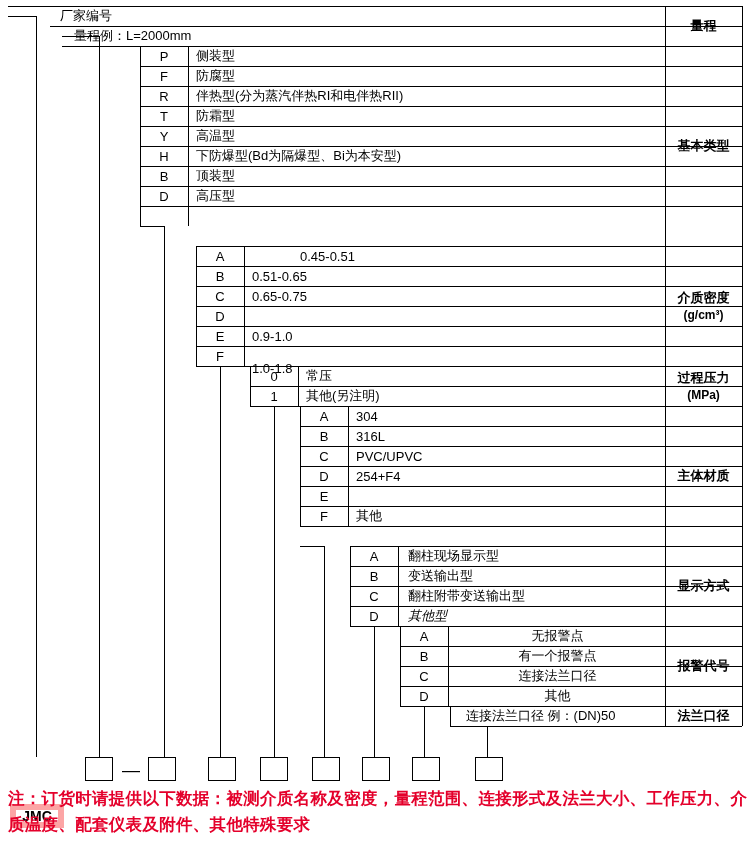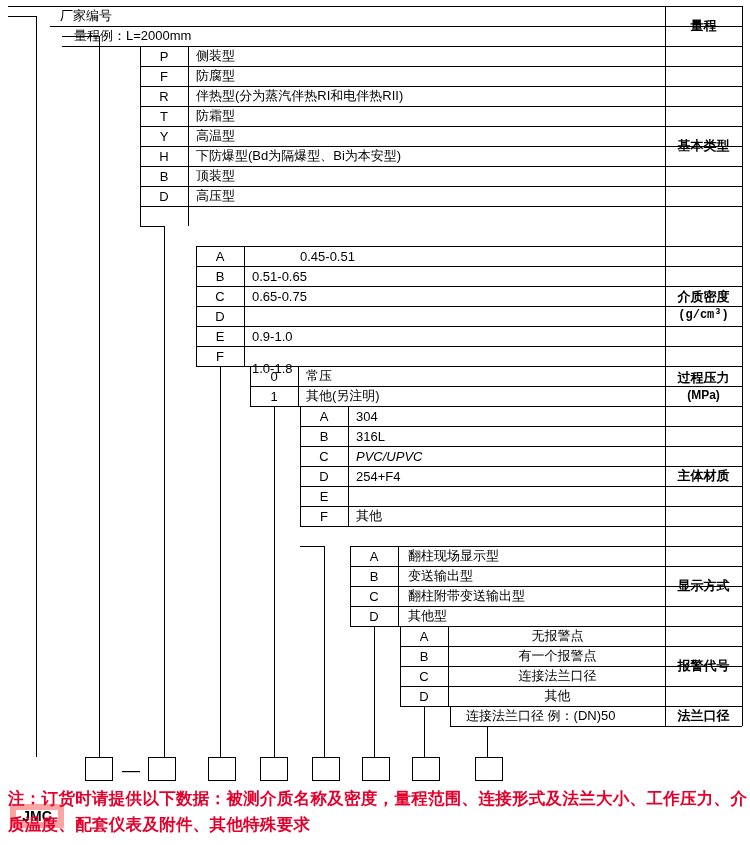--- a/index.html
+++ b/index.html
@@ -93,21 +93,21 @@
     <div class="line h" style="left: 250px; top: 406px; width: 492px;"></div>
     <div class="cell code" style="left: 300px; top: 406px; width: 48px; height: 20px;">A</div>
     <div class="cell desc" style="left: 348px; top: 406px; width: 320px; height: 20px;">304</div>
     <div class="line h" style="left: 300px; top: 406px; width: 442px;"></div>
     <div class="line h" style="left: 300px; top: 426px; width: 442px;"></div>
     <div class="cell code" style="left: 300px; top: 426px; width: 48px; height: 20px;">B</div>
     <div class="cell desc" style="left: 348px; top: 426px; width: 320px; height: 20px;">316L</div>
     <div class="line h" style="left: 300px; top: 426px; width: 442px;"></div>
     <div class="line h" style="left: 300px; top: 446px; width: 442px;"></div>
     <div class="cell code" style="left: 300px; top: 446px; width: 48px; height: 20px;">C</div>
-    <div class="cell desc" style="left: 348px; top: 446px; width: 320px; height: 20px; font-style: italic;">PVC/UPVC</div>
+    <div class="cell desc" style="left: 348px; top: 446px; width: 320px; height: 20px;">PVC/UPVC</div>
     <div class="line h" style="left: 300px; top: 446px; width: 442px;"></div>
     <div class="line h" style="left: 300px; top: 466px; width: 442px;"></div>
     <div class="cell code" style="left: 300px; top: 466px; width: 48px; height: 20px;">D</div>
     <div class="cell desc" style="left: 348px; top: 466px; width: 320px; height: 20px;">254+F4</div>
     <div class="line h" style="left: 300px; top: 466px; width: 442px;"></div>
     <div class="line h" style="left: 300px; top: 486px; width: 442px;"></div>
     <div class="cell code" style="left: 300px; top: 486px; width: 48px; height: 20px;">E</div>
     <div class="line h" style="left: 300px; top: 486px; width: 442px;"></div>
     <div class="line h" style="left: 300px; top: 506px; width: 442px;"></div>
     <div class="cell code" style="left: 300px; top: 506px; width: 48px; height: 20px;">F</div>
@@ -120,21 +120,21 @@
     <div class="line h" style="left: 350px; top: 566px; width: 392px;"></div>
     <div class="cell code" style="left: 350px; top: 566px; width: 48px; height: 20px;">B</div>
     <div class="cell desc" style="left: 400px; top: 566px; width: 265px; height: 20px;">变送输出型</div>
     <div class="line h" style="left: 350px; top: 566px; width: 392px;"></div>
     <div class="line h" style="left: 350px; top: 586px; width: 392px;"></div>
     <div class="cell code" style="left: 350px; top: 586px; width: 48px; height: 20px;">C</div>
     <div class="cell desc" style="left: 400px; top: 586px; width: 265px; height: 20px;">翻柱附带变送输出型</div>
     <div class="line h" style="left: 350px; top: 586px; width: 392px;"></div>
     <div class="line h" style="left: 350px; top: 606px; width: 392px;"></div>
     <div class="cell code" style="left: 350px; top: 606px; width: 48px; height: 20px;">D</div>
-    <div class="cell desc" style="left: 400px; top: 606px; width: 265px; height: 20px;">其他型</div>
+    <div class="cell desc" style="left: 400px; top: 606px; width: 265px; height: 20px; font-style: italic;">其他型</div>
     <div class="line h" style="left: 350px; top: 606px; width: 392px;"></div>
     <div class="line h" style="left: 350px; top: 626px; width: 392px;"></div>
     <div class="cell code" style="left: 400px; top: 626px; width: 48px; height: 20px;">A</div>
     <div class="cell desc" style="left: 450px; top: 626px; width: 215px; height: 20px; justify-content: center; padding-left: 0px;">无报警点</div>
     <div class="line h" style="left: 400px; top: 626px; width: 342px;"></div>
     <div class="line h" style="left: 400px; top: 646px; width: 342px;"></div>
     <div class="cell code" style="left: 400px; top: 646px; width: 48px; height: 20px;">B</div>
     <div class="cell desc" style="left: 450px; top: 646px; width: 215px; height: 20px; justify-content: center; padding-left: 0px;">有一个报警点</div>
     <div class="line h" style="left: 400px; top: 646px; width: 342px;"></div>
     <div class="line h" style="left: 400px; top: 666px; width: 342px;"></div>
@@ -164,21 +164,21 @@
     <div class="line v" style="left: 400px; top: 626px; height: 80px;"></div>
     <div class="line v" style="left: 448px; top: 626px; height: 80px;"></div>
     <div class="line v" style="left: 450px; top: 706px; height: 20px;"></div>
     <div class="cell grp" style="left: 665px; top: 46px; width: 77px; height: 200px;">
       <div>基本类型</div>
     </div>
     <div class="cell grp" style="left: 665px; top: 6px; width: 77px; height: 40px;">
       <div>量程</div>
     </div>
     <div class="line h" style="left: 665px; top: 46px; width: 77px;"></div>
-    <div class="cell grp" style="left: 665px; top: 246px; width: 77px; height: 120px; font-family: Liberation Mono, monospace;">
+    <div class="cell grp" style="left: 665px; top: 246px; width: 77px; height: 120px;">
       <div>介质密度</div>
       <div style="font-size: 12px;">(g/cm³)</div>
     </div>
     <div class="line h" style="left: 665px; top: 246px; width: 77px;"></div>
     <div class="cell grp" style="left: 665px; top: 366px; width: 77px; height: 40px;">
       <div>过程压力</div>
       <div style="font-size: 12px;">(MPa)</div>
     </div>
     <div class="line h" style="left: 665px; top: 366px; width: 77px;"></div>
     <div class="cell grp" style="left: 665px; top: 406px; width: 77px; height: 140px;">

